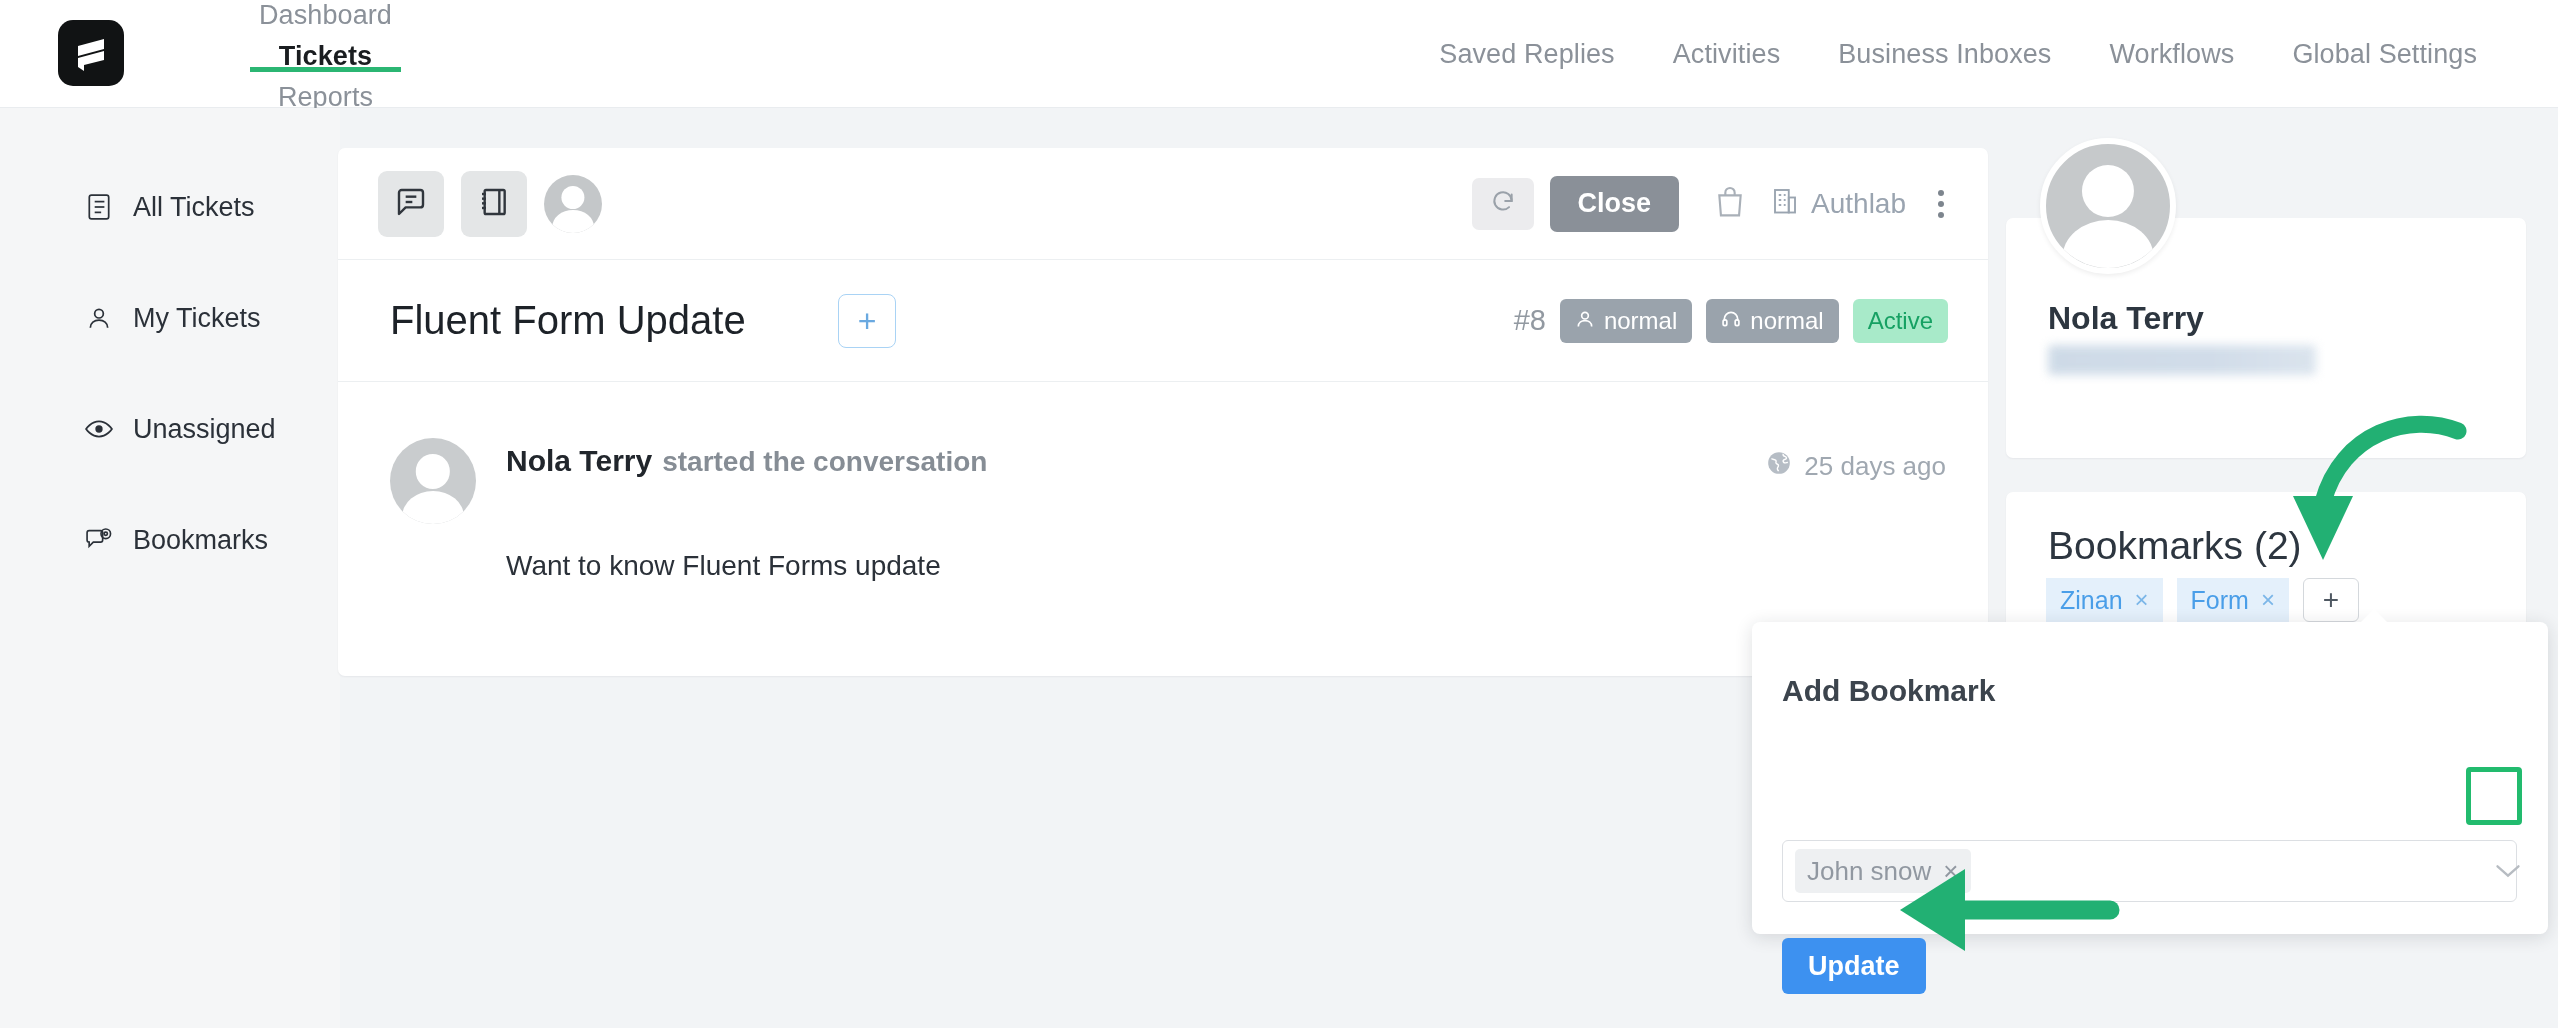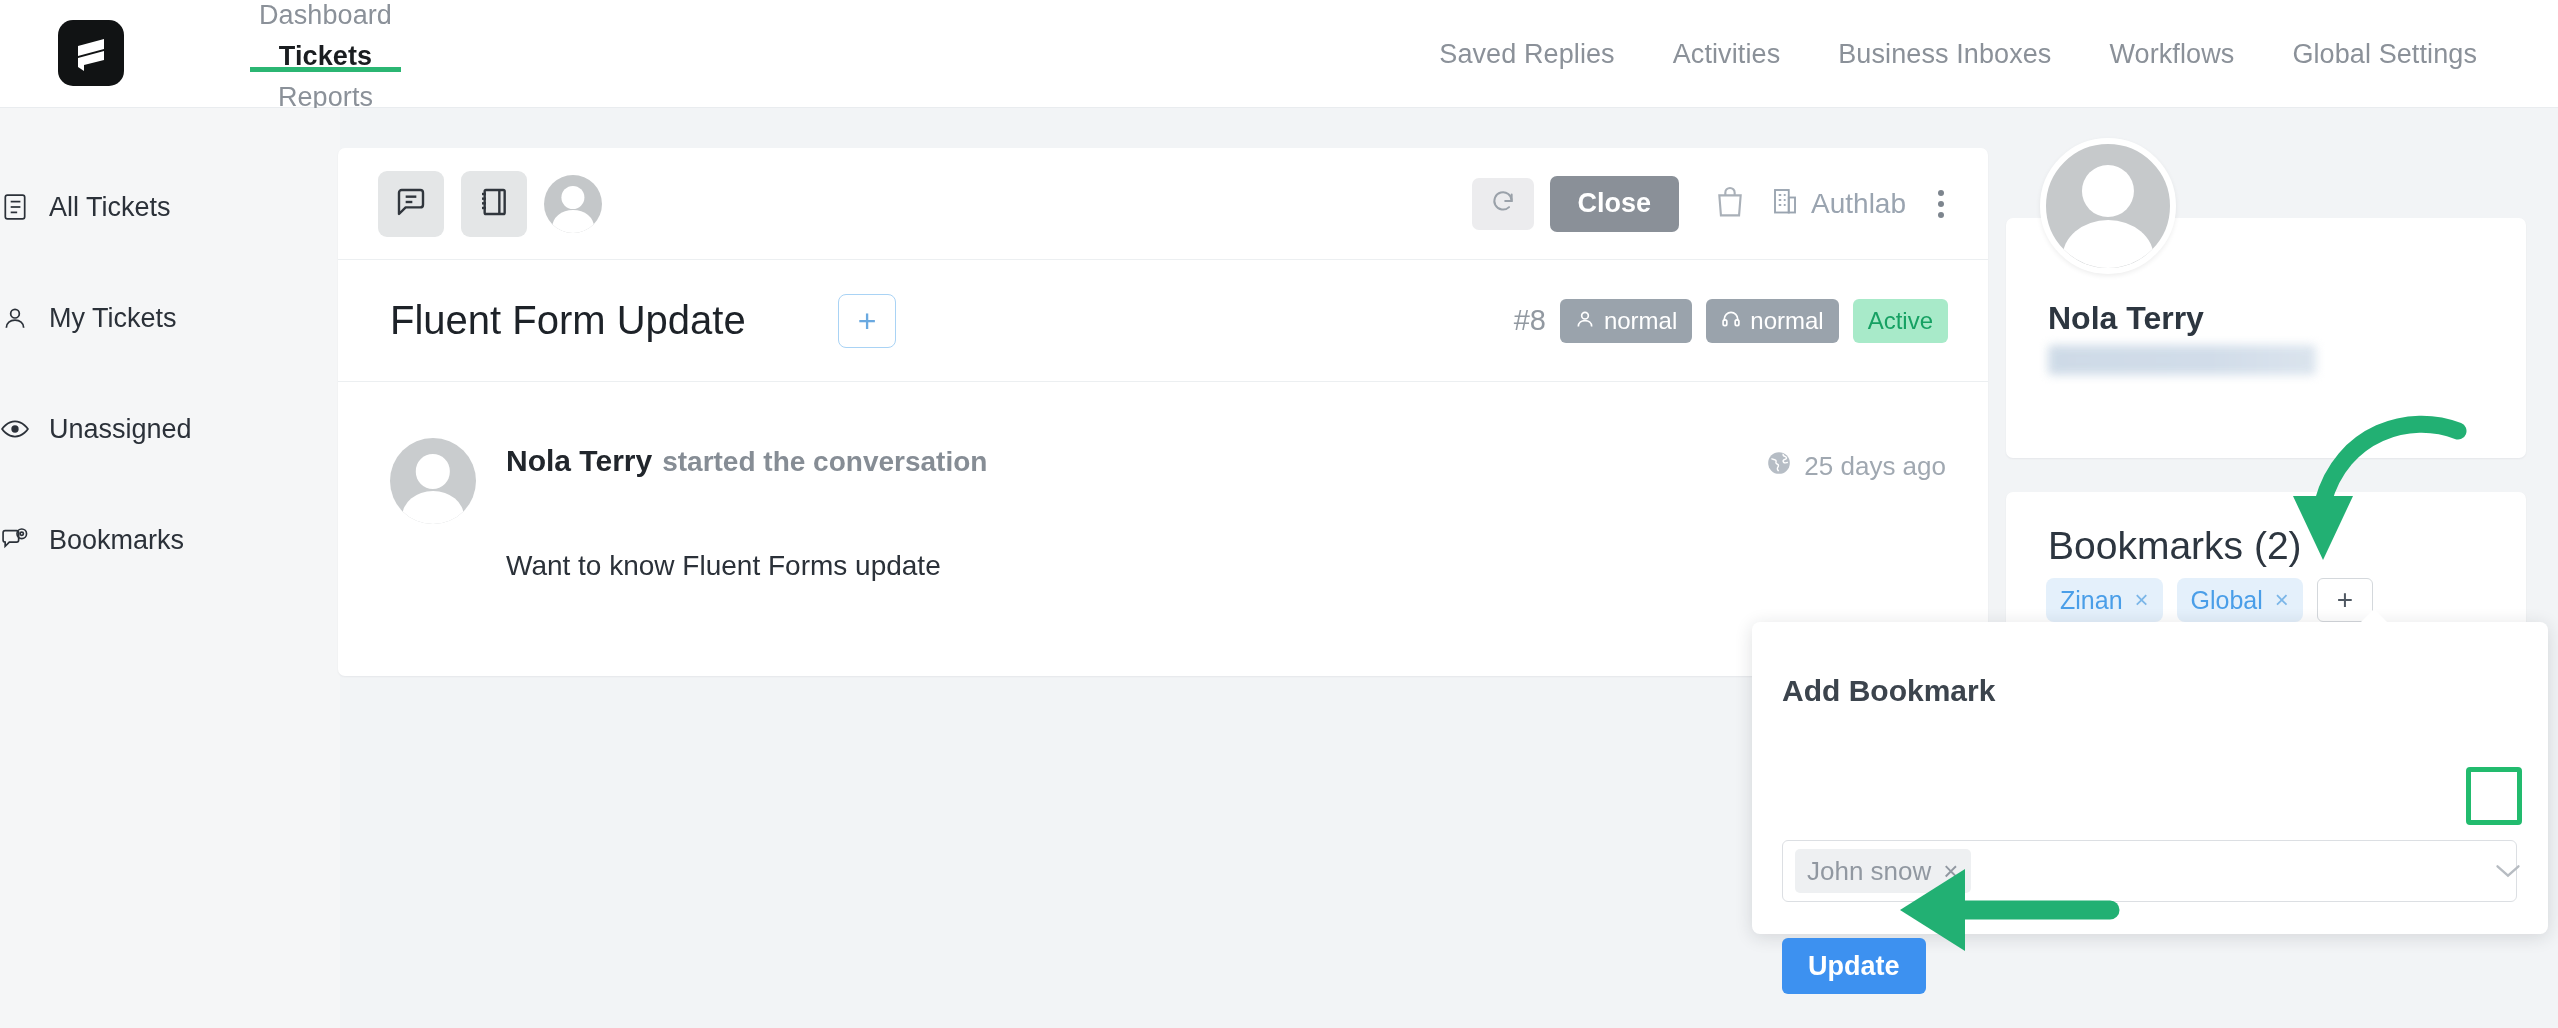--- a/index.html
+++ b/index.html
@@ -48,20 +48,21 @@
 
   
   .sidebar {
     position: absolute; left: 0; top: 108px;
     width: 340px; height: 920px;
     background: #f5f6f7;
   }
   .side-item {
     display: flex; align-items: center;
     gap: 20px;
+    padding-left: 84px;
     height: 58px;
     font-size: 27px;
     color: #2b3139;
     cursor: pointer;
     margin-top: 0;
   }
   .side-item .si-icon { width: 29px; height: 29px; flex: 0 0 29px; display:flex; align-items:center; justify-content:center; }
   #si0 { margin-top: 70px; }
   #si1 { margin-top: 53px; }
   #si2 { margin-top: 53px; }
@@ -188,21 +189,21 @@
   .bookmark-card {
     position: absolute; left: 2006px; top: 492px;
     width: 520px; height: 190px;
     background: #ffffff; border-radius: 7px;
     box-shadow: 0 1px 2px rgba(30,40,50,0.06);
   }
   .bm-title { position:absolute; left: 42px; top: 32px; font-size: 39px; color:#2d3640; font-weight: 400; }
   .bm-tags { position:absolute; left: 40px; top: 86px; display:flex; align-items:center; gap: 14px; }
   .bm-tag {
     height: 44px; padding: 0 14px;
-    background: #e4f0fb; border-radius: 8px;
+    background: #e4f0fb; border-radius: 0;
     display:flex; align-items:center; gap: 12px;
     color: #4a9ee8; font-size: 25px; cursor: pointer;
   }
   .bm-tag .x { color:#7bb6e8; font-size: 24px; }
   .bm-plus {
     width: 56px; height: 44px;
     border: 1px solid #d4d8dc; border-radius: 6px; background:#fff;
     display:flex; align-items:center; justify-content:center;
     color:#4f5862; font-size: 28px; cursor: pointer;
   }
@@ -466,21 +467,21 @@
 <div class="profile-email-redacted"></div>
 
 <div class="bookmark-card">
   <div class="bm-title">Bookmarks (2)</div>
   <div class="bm-tags">
     <span class="bm-tag">
       <span>Zinan</span>
       <span class="x">×</span>
     </span>
     <span class="bm-tag">
-      <span>Global</span>
+      <span>Form</span>
       <span class="x">×</span>
     </span>
     <span class="bm-plus">+</span>
   </div>
 </div>
 
 <div class="popover">
   <div class="pop-title">Add Bookmark</div>
   <div class="sel-wrap">
     <span class="sel-token">

